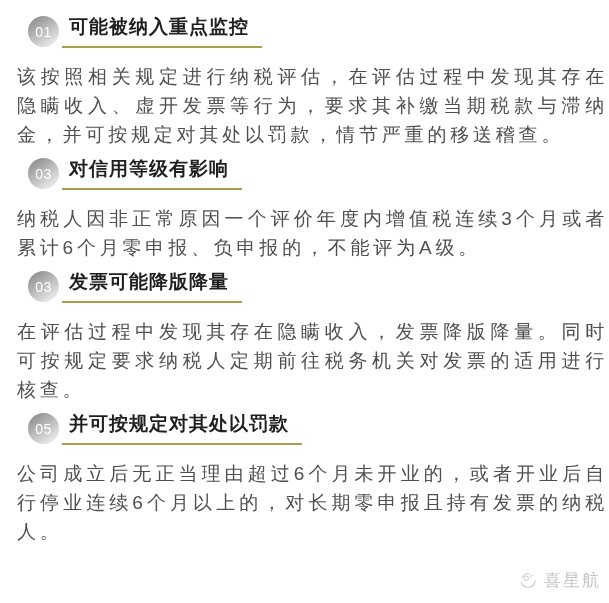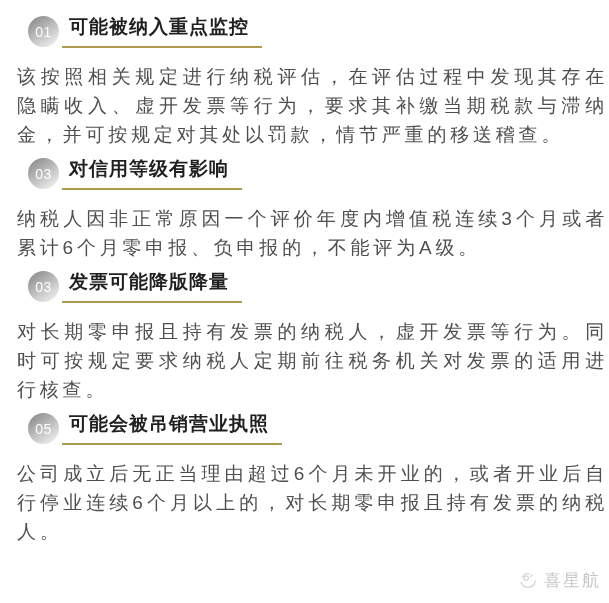--- a/index.html
+++ b/index.html
@@ -110,30 +110,30 @@
     <p class="sec-body">纳税人因非正常原因一个评价年度内增值税连续3个月或者累计6个月零申报、负申报的，不能评为A级。</p>
   </section>
 
   <section class="sec">
     <div class="sec-head">
       <div class="num-circle">
         <span>03</span>
       </div>
       <h2 class="sec-title">发票可能降版降量</h2>
     </div>
-    <p class="sec-body">对长期零申报且持有发票的纳税人，虚开发票等行为。同时可按规定要求纳税人定期前往税务机关对发票的适用进行核查。</p>
+    <p class="sec-body">在评估过程中发现其存在隐瞒收入，发票降版降量。同时可按规定要求纳税人定期前往税务机关对发票的适用进行核查。</p>
   </section>
 
 
   <section class="sec">
     <div class="sec-head">
       <div class="num-circle">
         <span>05</span>
       </div>
-      <h2 class="sec-title">可能会被吊销营业执照</h2>
+      <h2 class="sec-title">并可按规定对其处以罚款</h2>
     </div>
     <p class="sec-body">公司成立后无正当理由超过6个月未开业的，或者开业后自行停业连续6个月以上的，对长期零申报且持有发票的纳税人。</p>
   </section>
 
   <div class="watermark">
     <span class="wm-logo">
       <svg width="22" height="22" viewBox="0 0 24 24" fill="none">
         <path d="M4.5 14.5a8 8 0 0 0 15.5-1.5" stroke="#cacaca" stroke-width="1.2" stroke-linecap="round"></path>
         <path d="M6 9c1.5-3.5 5-5 8-3.5" stroke="#cacaca" stroke-width="1.2" stroke-linecap="round"></path>
         <circle cx="10" cy="10" r="2.4" stroke="#cacaca" stroke-width="1.1"></circle>

